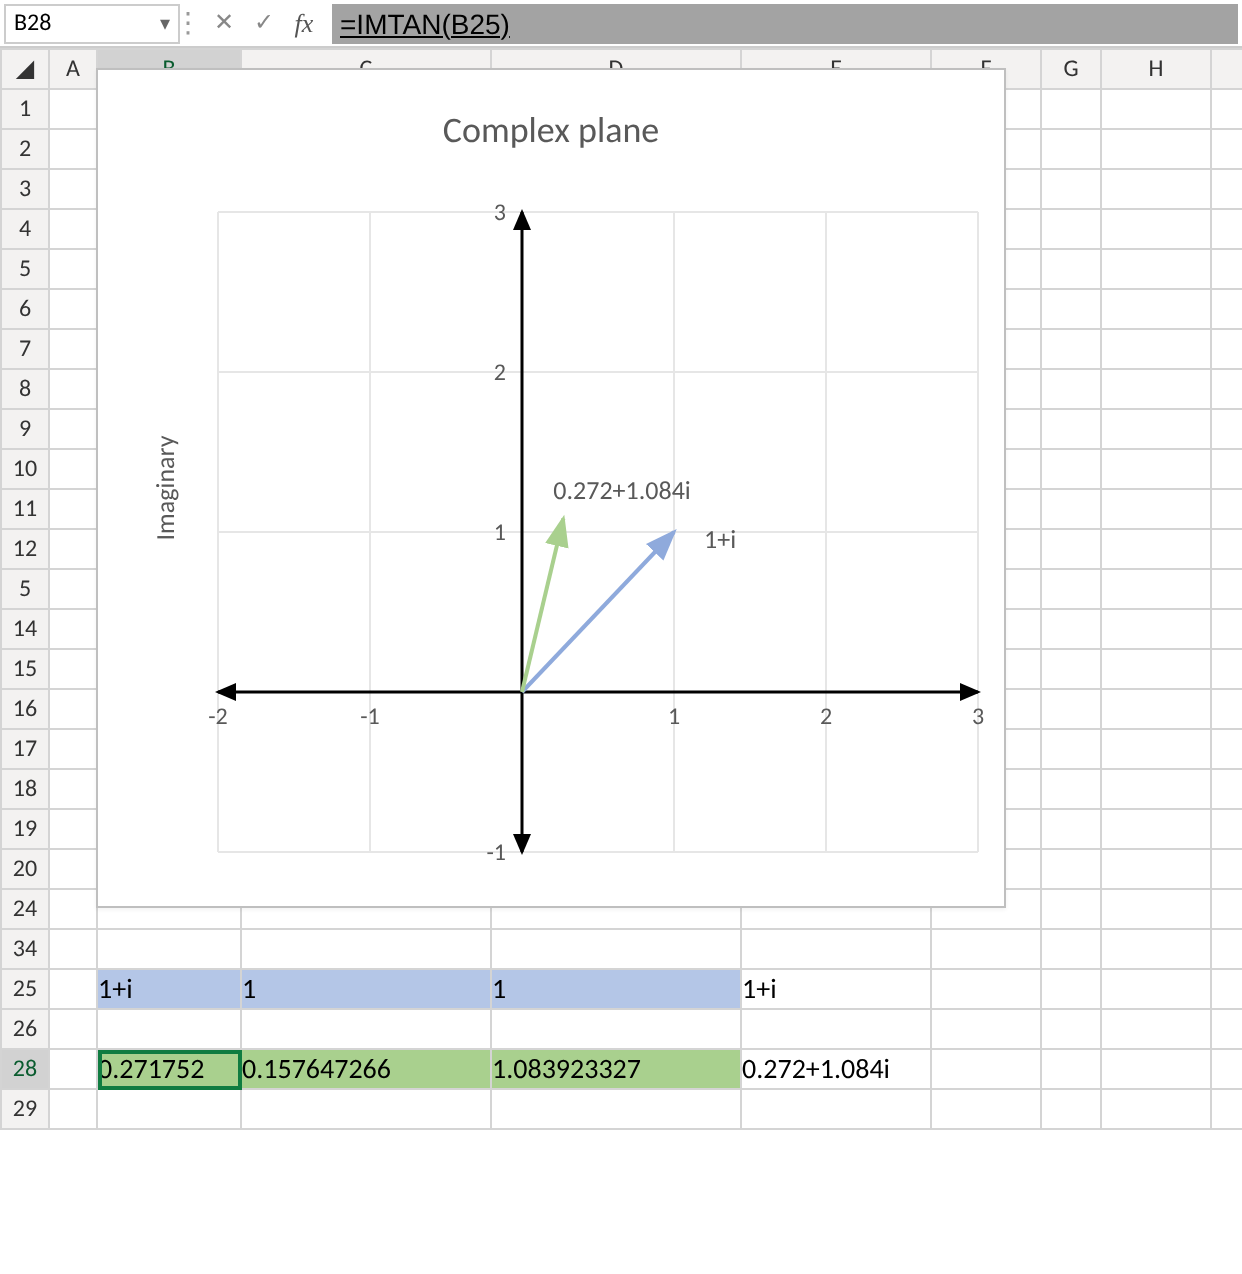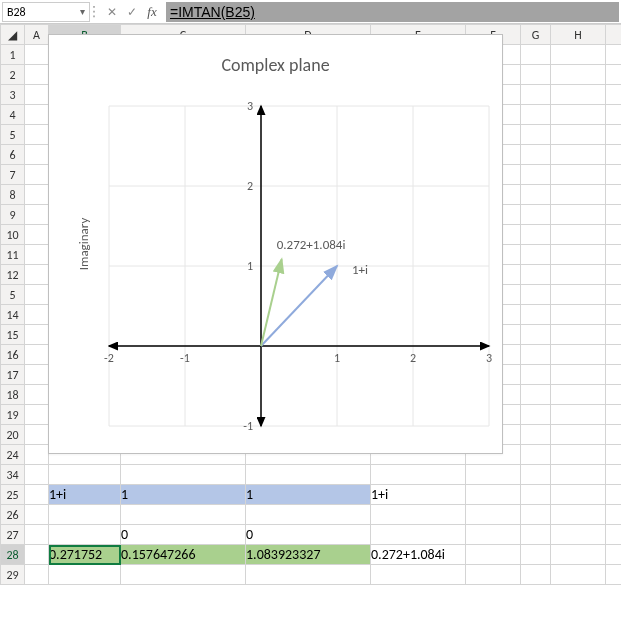--- a/index.html
+++ b/index.html
@@ -443,32 +443,20 @@
           <td></td>
           <td></td>
           <td></td>
         </tr>
         <tr>
           <th class="rowhdr">26</th>
           <td></td>
           <td></td>
           <td></td>
           <td></td>
-          <td></td>
-          <td></td>
-          <td></td>
-          <td></td>
-          <td></td>
-        </tr>
-        <tr>
-          <th class="rowhdr">27</th>
-          <td></td>
-          <td></td>
-          <td>0</td>
-          <td>0</td>
           <td></td>
           <td></td>
           <td></td>
           <td></td>
           <td></td>
         </tr>
         <tr class="row-green">
           <th class="rowhdr active-hdr">28</th>
           <td></td>
           <td class="active-cell hl">0.271752</td>

